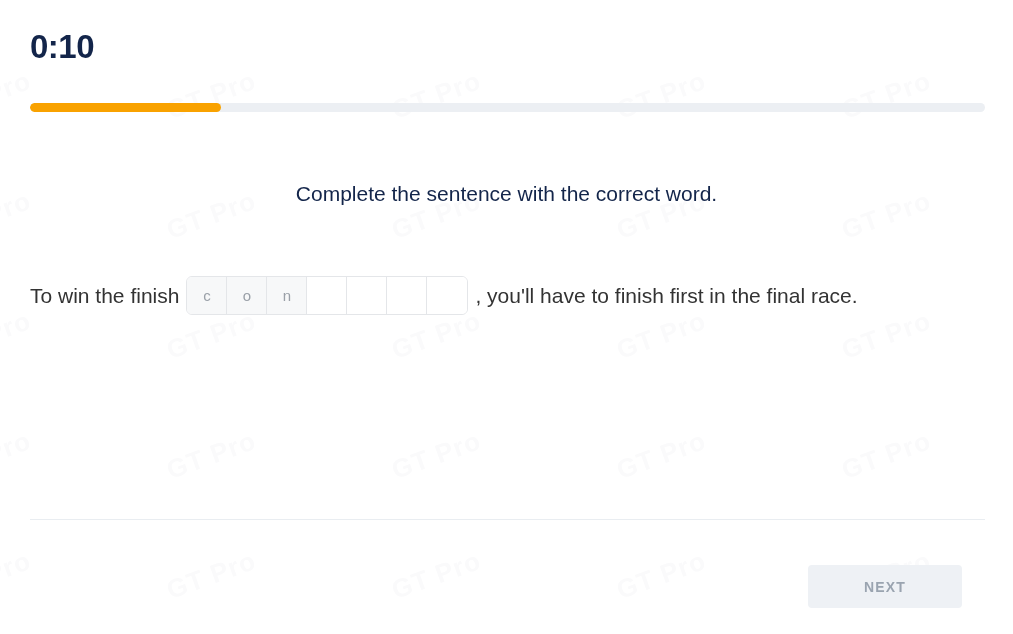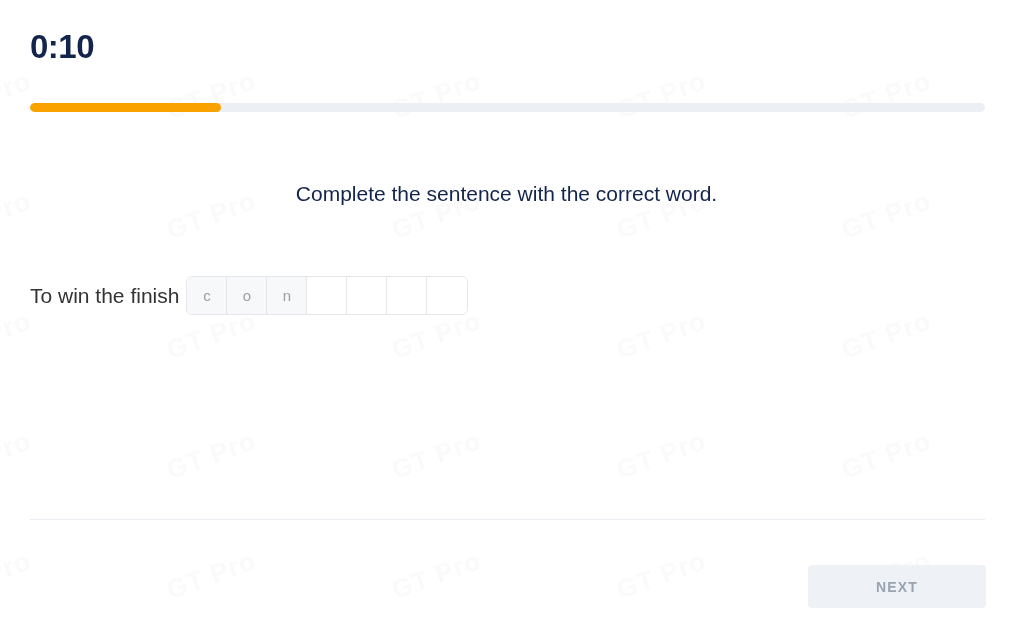--- a/index.html
+++ b/index.html
@@ -143,21 +143,21 @@
     width: 955px;
     height: 1px;
     background: #e9edf1;
   }
 
   
   .next-button {
     position: absolute;
     left: 808px;
     top: 565px;
-    width: 178px;
+    width: 154px;
     height: 43px;
     background: #eef1f5;
     border: none;
     border-radius: 4px;
     color: #9aa4b0;
     font-family: "Liberation Sans", sans-serif;
     font-size: 14px;
     font-weight: 700;
     letter-spacing: 1.2px;
     text-transform: uppercase;
@@ -216,19 +216,20 @@
     <span class="letter-boxes">
         <span class="letter-box prefilled">c</span>
         <span class="letter-box prefilled">o</span>
         <span class="letter-box prefilled">n</span>
         <span class="letter-box"></span>
         <span class="letter-box"></span>
         <span class="letter-box"></span>
         <span class="letter-box"></span>
       </span>
 
+    <span class="sentence-text">, you'll have to finish first in the final race.</span>
   </div>
 
   <div class="divider"></div>
 
   <button class="next-button" disabled="">NEXT</button>
 
 </div>
 
 </body></html>

